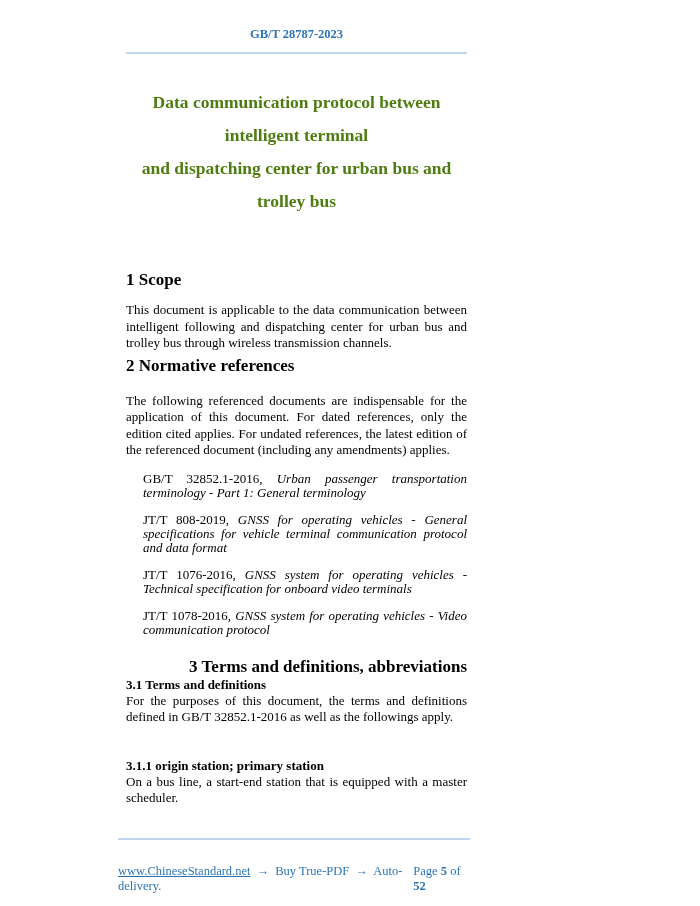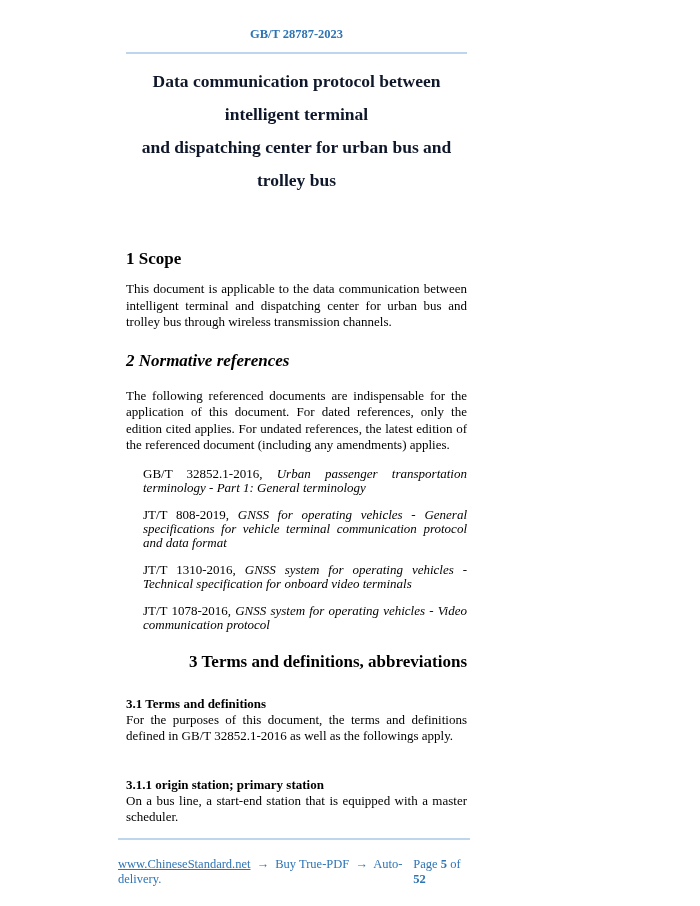--- a/index.html
+++ b/index.html
@@ -26,34 +26,34 @@
     font-weight: bold;
     color: #2E74B5;
   }
   .header-rule {
     margin-top: 10px;
     height: 2px;
     background: #BDD6EE;
     border: none;
   }
   .doc-title {
-    margin-top: 11px;
+    margin-top: 32px;
     text-align: center;
     font-size: 17.5px;
     font-weight: bold;
     line-height: 33px;
-    color: #0f172a;
+    color: #4d7c0f;
   }
   h1.section-heading {
     font-size: 17px;
     font-weight: bold;
     line-height: 20px;
   }
   .h-scope   { margin-top: 52px; }
-  .h-normref { margin-top: 20px; font-style: italic; }
+  .h-normref { margin-top: 4px; }
   .h-terms   { margin-top: 20px; text-align: right; }
   p.body-para {
     font-size: 13px;
     line-height: 16.5px;
     text-align: justify;
   }
   .mt-after-h1 { margin-top: 17px; }
   .mt-para     { margin-top: 12px; }
   .reference {
     margin-left: 17px;
@@ -62,30 +62,30 @@
     line-height: 14px;
     text-align: justify;
   }
   .reference:first-of-type { margin-top: 14px; }
   .reference .ref-title { font-style: italic; }
   h2.sub-heading {
     font-size: 13px;
     font-weight: bold;
     line-height: 16px;
   }
-  .h-sub1 { margin-top: 24px; }
+  .h-sub1 { }
   .h-sub2 { margin-top: 32px; }
   .mt-sub-para { }
   .doc-footer {
     position: absolute;
     left: 118px;
     right: 118px;
     top: 838px;
     border-top: 2px solid #BDD6EE;
-    padding-top: 17px;
+    padding-top: 24px;
     display: flex;
     justify-content: space-between;
     align-items: baseline;
     font-size: 12.5px;
     color: #2E74B5;
   }
   .footer-left a {
     color: #2E74B5;
     text-decoration: underline;
     cursor: pointer;
@@ -101,35 +101,35 @@
 
     <div class="doc-header">GB/T 28787-2023</div>
     <div class="header-rule"></div>
 
     <div class="doc-title">
       <div>Data communication protocol between intelligent terminal</div>
       <div>and dispatching center for urban bus and trolley bus</div>
     </div>
 
     <h1 class="section-heading h-scope">1 Scope</h1>
-    <p class="body-para mt-para">This document is applicable to the data communication between intelligent terminal and dispatching center for urban bus and trolley bus through wireless transmission channels.</p>
+    <p class="body-para mt-para">This document is applicable to the data communication between intelligent following and dispatching center for urban bus and trolley bus through wireless transmission channels.</p>
 
     <h1 class="section-heading h-normref">2 Normative references</h1>
     <p class="body-para mt-after-h1">The following referenced documents are indispensable for the application of this document. For dated references, only the edition cited applies. For undated references, the latest edition of the referenced document (including any amendments) applies.</p>
 
     <p class="reference">
       <span class="ref-code">GB/T 32852.1-2016,</span>
       <span class="ref-title">Urban passenger transportation terminology - Part 1: General terminology</span>
     </p>
     <p class="reference">
       <span class="ref-code">JT/T 808-2019,</span>
       <span class="ref-title">GNSS for operating vehicles - General specifications for vehicle terminal communication protocol and data format</span>
     </p>
     <p class="reference">
-      <span class="ref-code">JT/T 1310-2016,</span>
+      <span class="ref-code">JT/T 1076-2016,</span>
       <span class="ref-title">GNSS system for operating vehicles - Technical specification for onboard video terminals</span>
     </p>
     <p class="reference">
       <span class="ref-code">JT/T 1078-2016,</span>
       <span class="ref-title">GNSS system for operating vehicles - Video communication protocol</span>
     </p>
 
     <h1 class="section-heading h-terms">3 Terms and definitions, abbreviations</h1>
     <h2 class="sub-heading h-sub1">3.1 Terms and definitions</h2>
     <p class="body-para mt-sub-para">For the purposes of this document, the terms and definitions defined in GB/T 32852.1-2016 as well as the followings apply.</p>

